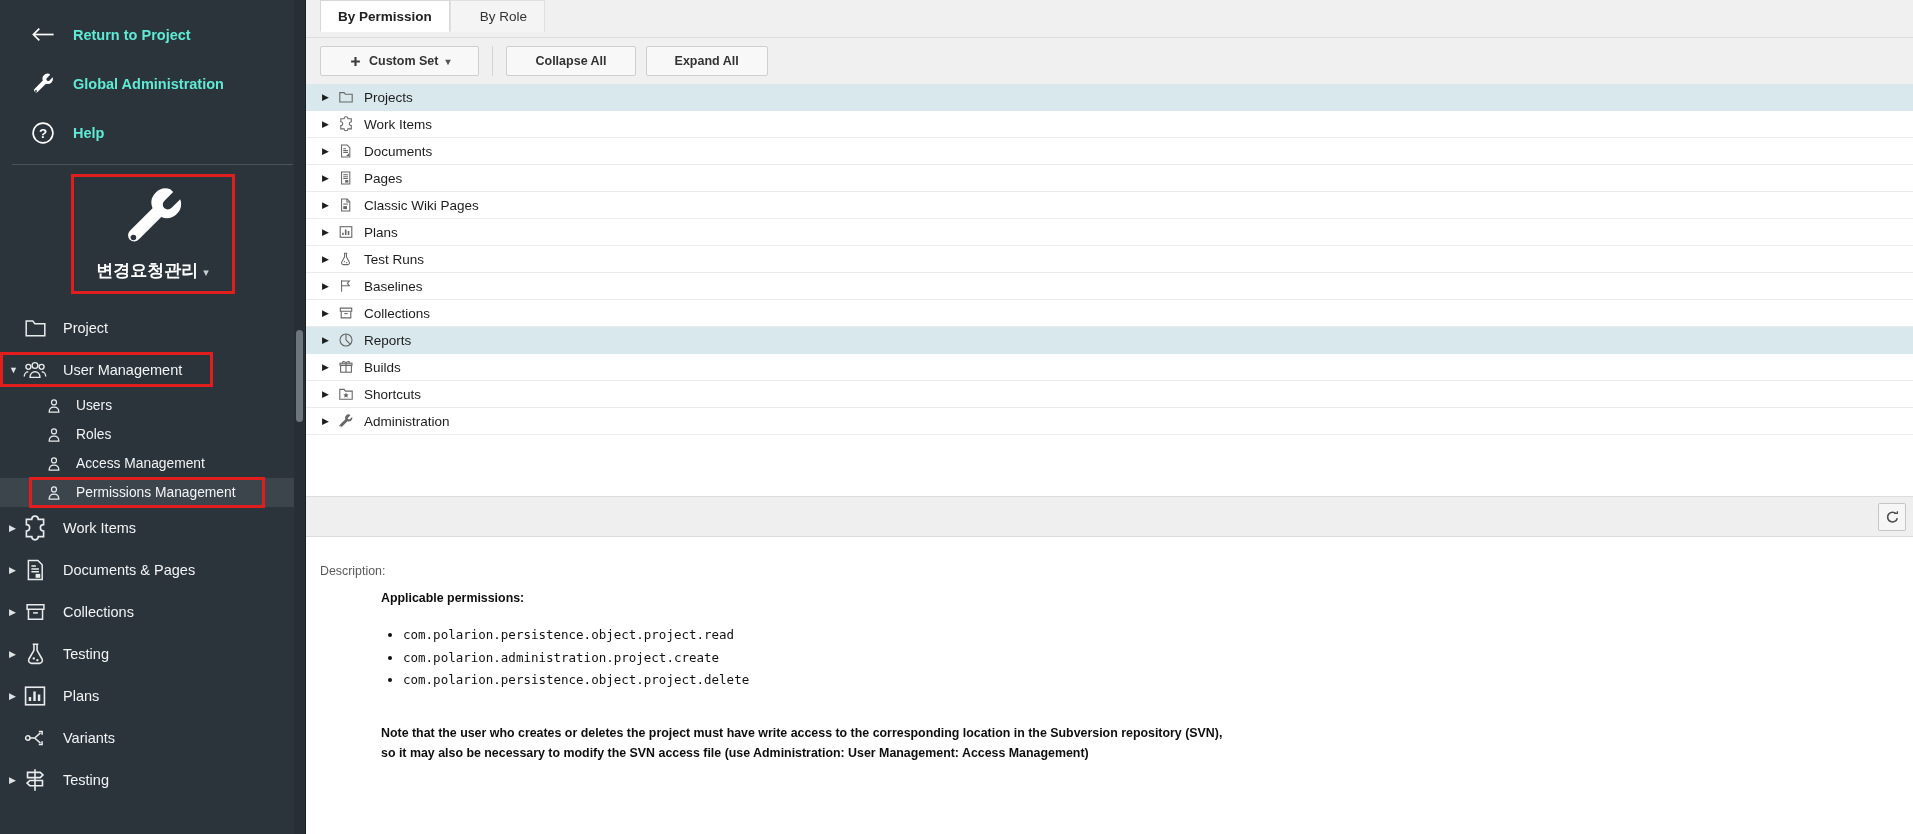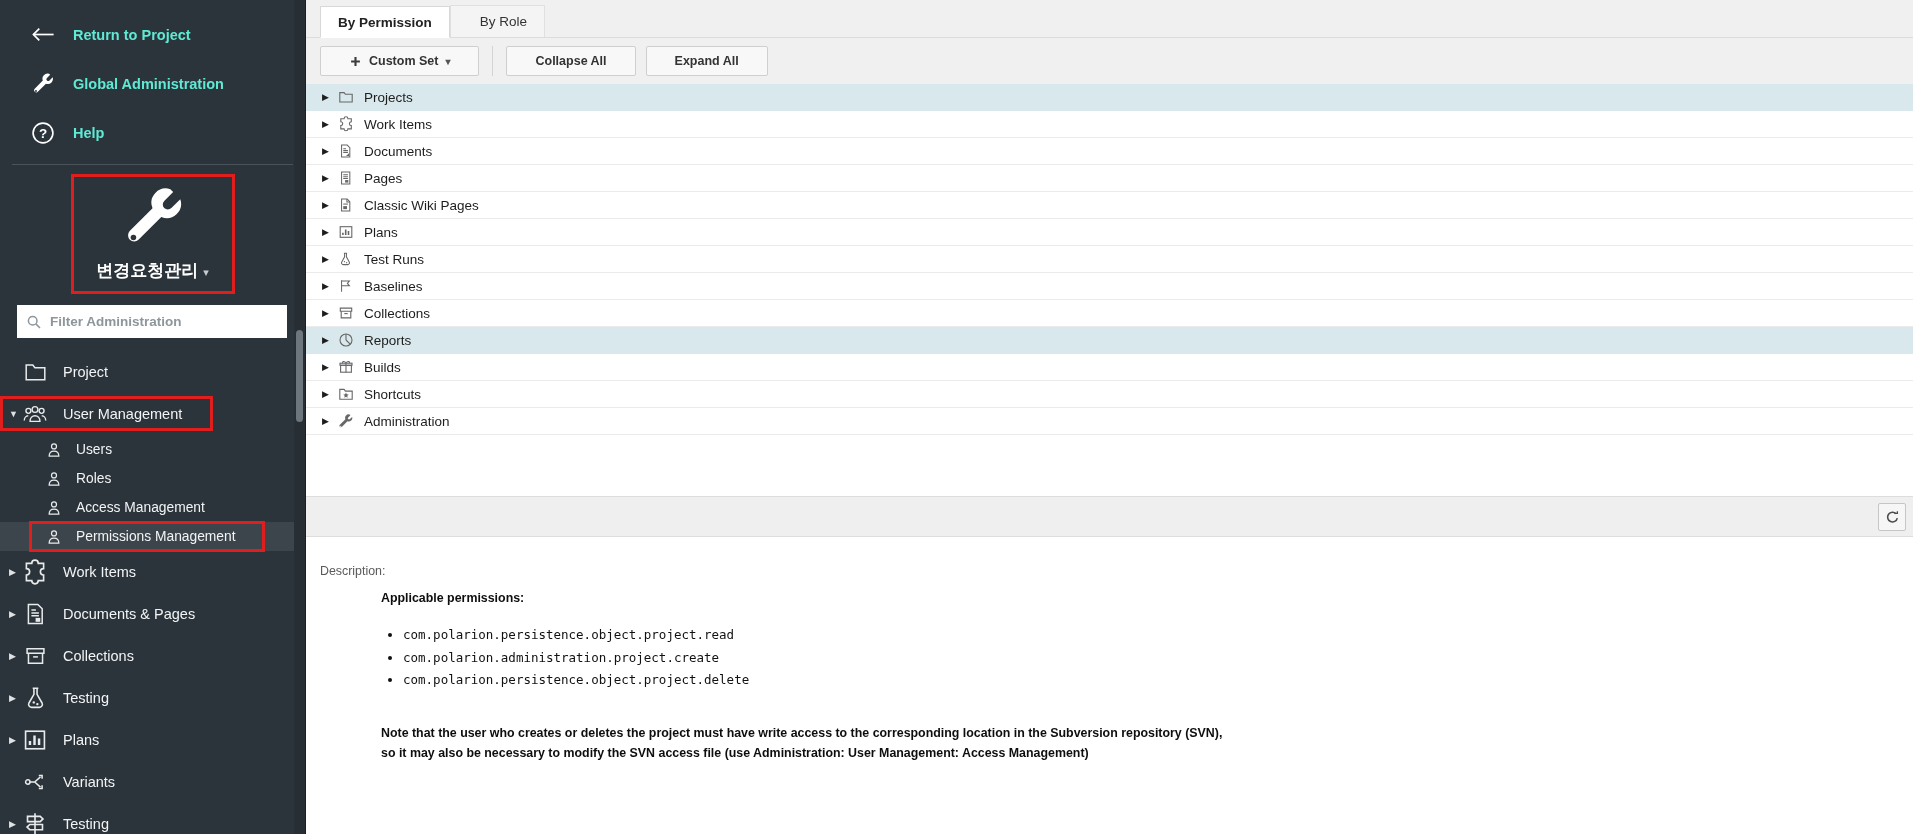--- a/index.html
+++ b/index.html
@@ -38,21 +38,21 @@
   .nav-child.selected { background:#3d454c; width:296px; }
   .redbox-um { position:absolute; left:0; top:3px; width:213px; height:35px; border:3px solid #e01e1e; pointer-events:none; }
   .redbox-pm { position:absolute; left:29px; top:-1px; width:236px; height:31px; border:3px solid #e01e1e; pointer-events:none; }
 
   .side-scroll-track { position:absolute; top:0; right:0; width:11px; height:834px; background:#272e34; }
   .side-scroll-thumb { position:absolute; top:330px; right:2px; width:7px; height:92px; border-radius:4px; background:#6d767c; }
 
   
   .main { flex:1; display:flex; flex-direction:column; background:#fff; }
 
-  .tabbar { height:38px; background:#f0f0f1; border-bottom:1px solid #dcdcdc; display:flex; align-items:flex-end; padding-left:14px; flex:none; }
+  .tabbar { height:38px; background:#f0f0f1; border-bottom:1px solid #dcdcdc; display:flex; align-items:flex-start; padding-left:14px; flex:none; }
   .tab { height:32px; line-height:31px; padding:0 17px; font-size:13.5px; color:#222; cursor:pointer; }
   .tab.active { background:#fff; border:1px solid #d8d8d8; border-bottom:1px solid #fff; margin-bottom:-1px; font-weight:bold; }
   .tab.inactive { background:#f4f4f4; border:1px solid #e0e0e0; border-bottom:none; color:#333;padding-left:29px; }
 
   .toolbar { height:46px; background:#f0f0f1; display:flex; align-items:center; padding-left:14px; gap:10px; flex:none; }
   .btn { height:30px; padding:0 28px; background:#f8f8f8; border:1px solid #cfcfcf; border-radius:2px; font-family:inherit; font-weight:bold; font-size:12.5px; color:#333; display:flex; align-items:center; gap:7px; cursor:pointer; }
   .btn .plus { color:#3c3c3c; }
   .btn .caret { font-size:10px; color:#555; }
   .tb-sep { width:1px; height:30px; background:#d4d4d4; margin:0 3px; }
 
@@ -115,29 +115,20 @@
     <div class="proj-selector">
       <div class="bigwrench">
         <svg width="62" height="62" viewBox="0 0 16 16">
             <path fill="currentColor" d="M13.2 1.3 10.9 3.6a1.3 1.3 0 0 0 1.84 1.84l2.3-2.3a3.7 3.7 0 0 1-4.9 4.6l-5.9 5.9a1.6 1.6 0 0 1-2.26-2.26l5.9-5.9a3.7 3.7 0 0 1 4.6-4.9z"></path>
             <circle cx="2.95" cy="13.05" r="0.72" fill="#2c343b"></circle>
           </svg>
       </div>
       <span class="proj-name">변경요청관리</span><span class="proj-caret">▾</span>
     </div>
 
-    <div class="filterbox">
-      <span class="ficon">
-        <svg width="16" height="16" viewBox="0 0 16 16" fill="none" stroke="currentColor" stroke-width="1.5">
-            <circle cx="6.7" cy="6.7" r="4.3"></circle>
-            <path d="M10.1 10.1 14 14"></path>
-          </svg>
-      </span>
-      <input type="text" value="" placeholder="Filter Administration" style="">
-    </div>
 
     <div class="nav">
 
       <div class="nav-item">
         <span class="expander"></span>
         <span class="nicon">
           <svg width="27" height="24" viewBox="0 0 16 16" fill="none" stroke="currentColor" stroke-width="1">
               <path d="M1.8 13.2V3.4h4.4l1.4 1.8h6.6v8z"></path>
             </svg>
         </span>

